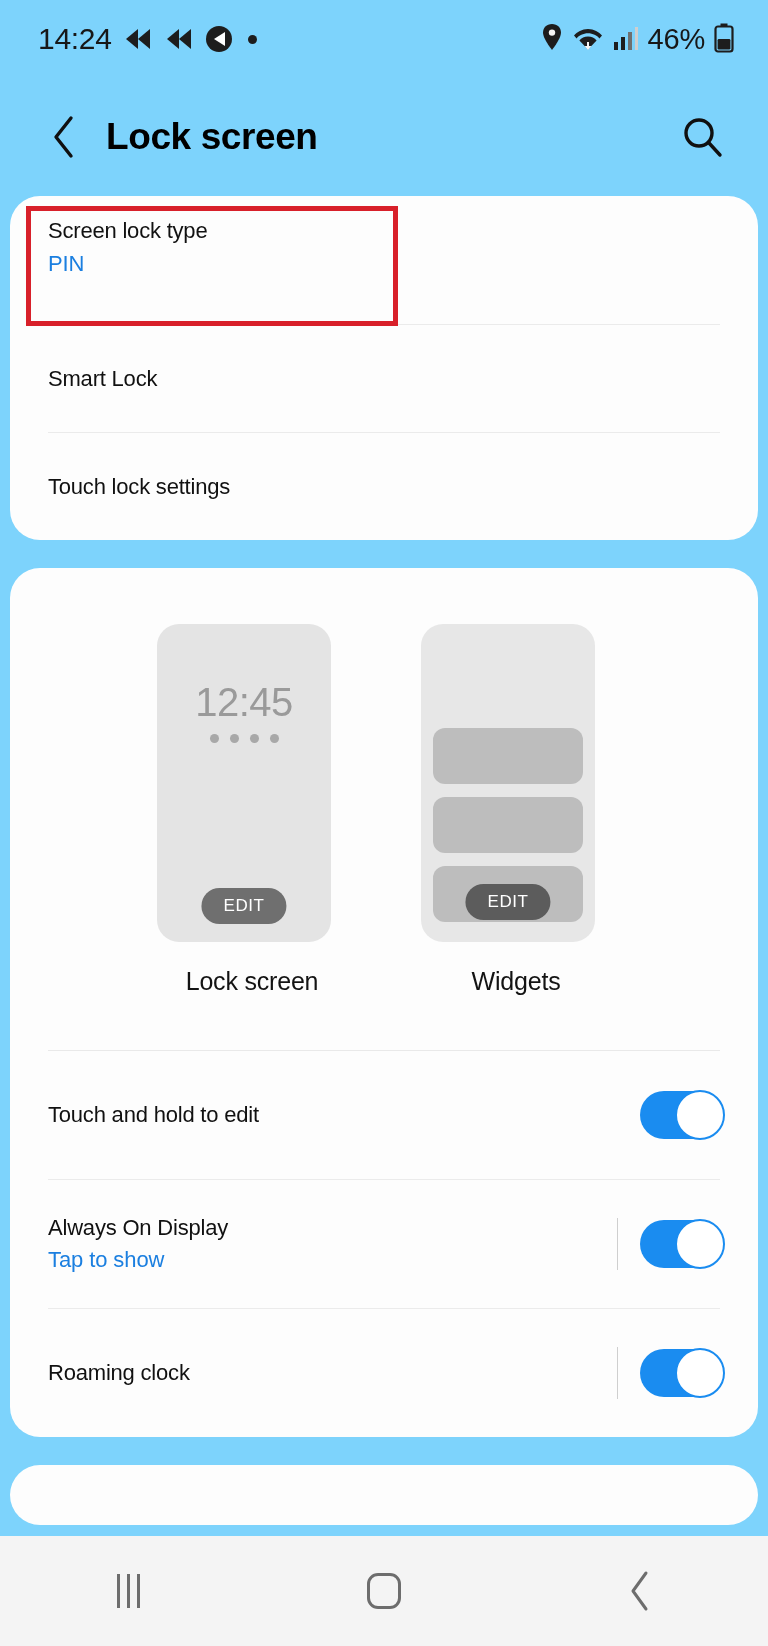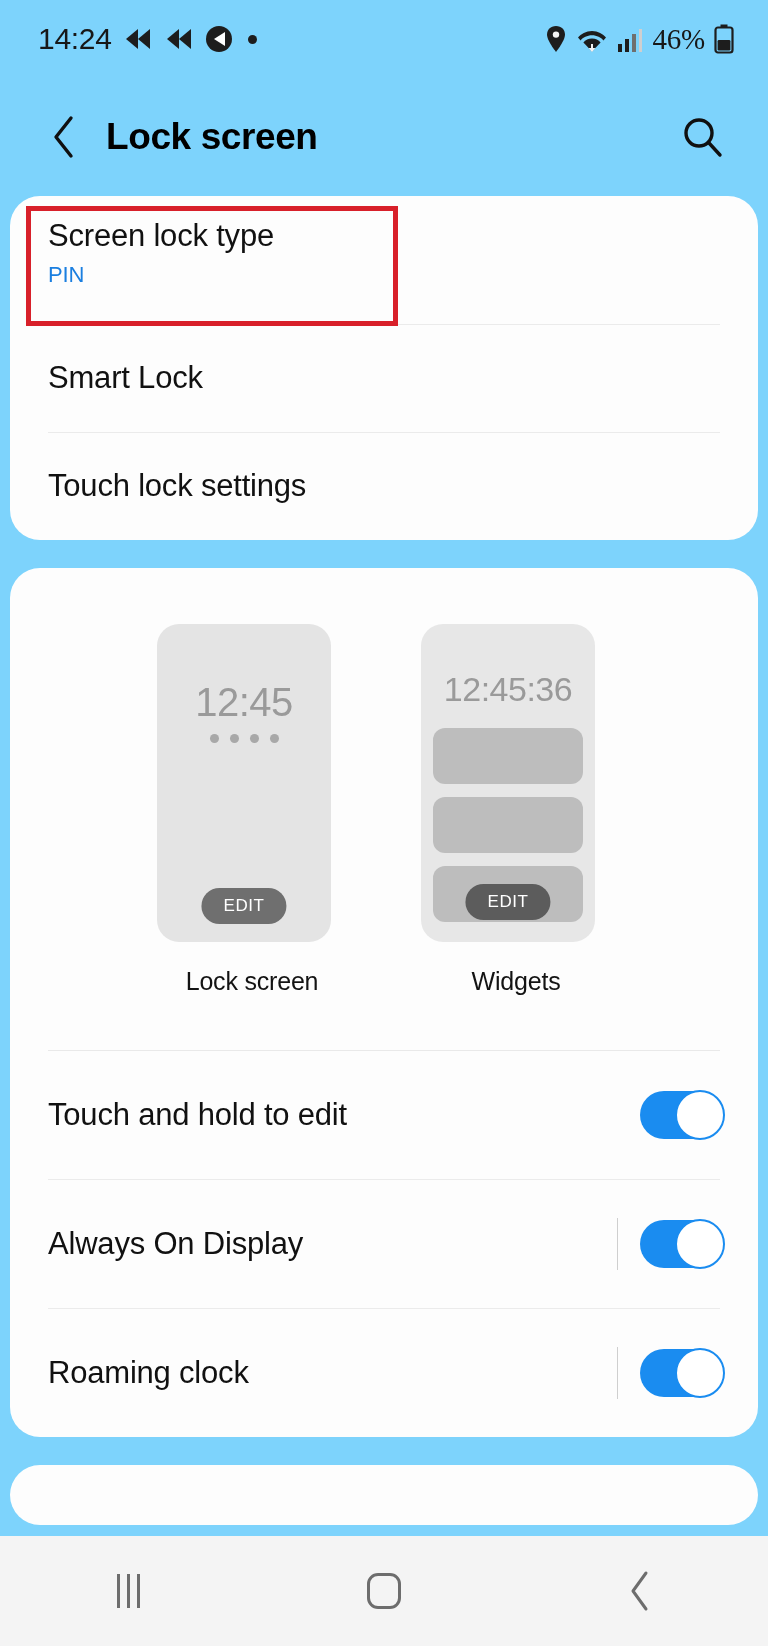--- a/index.html
+++ b/index.html
@@ -31,21 +31,21 @@
     padding: 0 34px 0 38px;
     color: #1a1a1a;
   }
   .sb-left { display: flex; align-items: center; gap: 11px; }
   .sb-clock {
     font-size: 30px;
     font-weight: 400;
     letter-spacing: -0.3px;
     color: #171717;
   }
-  .sb-right { display: flex; align-items: center; gap: 9px; font-family: Liberation Serif, serif; }
+  .sb-right { display: flex; align-items: flex-start; gap: 9px; }
   .sb-batt-text {
     font-size: 29px;
     font-weight: 400;
     color: #171717;
     letter-spacing: -0.2px;
   }
   .icon-dot {
     width: 9px; height: 9px;
     border-radius: 50%;
     background: #1d1d1d;
@@ -98,21 +98,21 @@
   
   .row {
     position: relative;
     padding: 0 38px;
     min-height: 107px;
     display: flex;
     align-items: center;
   }
   .row-texts { flex: 1; }
   .row-title {
-    font-size: 31px;
+    font-size: 22px;
     color: #111;
     letter-spacing: -0.2px;
     line-height: 1.18;
   }
   .row-sub {
     font-size: 22px;
     color: #1b7fe0;
     margin-top: 7px;
     letter-spacing: -0.1px;
   }
@@ -399,21 +399,20 @@
               <span class="pv-dot"></span>
               <span class="pv-dot"></span>
             </div>
             <div class="pv-edit">EDIT</div>
           </div>
           <div class="preview-label">Lock screen</div>
         </div>
 
         <div class="preview">
           <div class="preview-frame pf-widgets">
-            <div class="pv-clock pv-clock-widgets">12:45:36</div>
             <div class="pv-widget-bars">
               <div class="pv-bar"></div>
               <div class="pv-bar"></div>
               <div class="pv-bar"></div>
             </div>
             <div class="pv-edit pv-edit-widgets">EDIT</div>
           </div>
           <div class="preview-label">Widgets</div>
         </div>
 
@@ -430,20 +429,21 @@
             <span class="knob"></span>
           </div>
         </div>
       </div>
 
       <div class="divider"></div>
 
       <div class="toggle-row">
         <div class="row-texts">
           <div class="row-title">Always On Display</div>
+          <div class="row-sub">Tap to show</div>
         </div>
         <div class="toggle-wrap">
           <span class="vsep"></span>
           <div class="toggle">
             <span class="knob"></span>
           </div>
         </div>
       </div>
 
       <div class="divider"></div>

